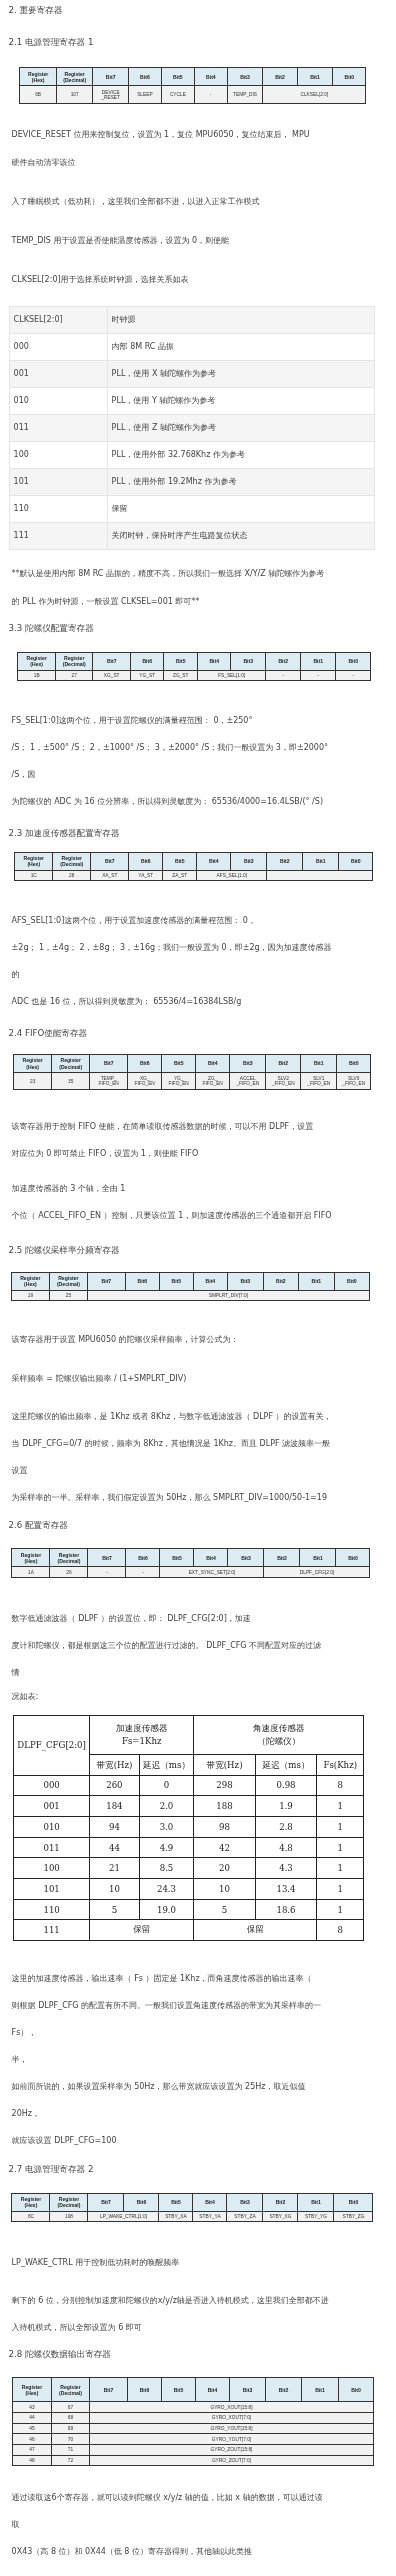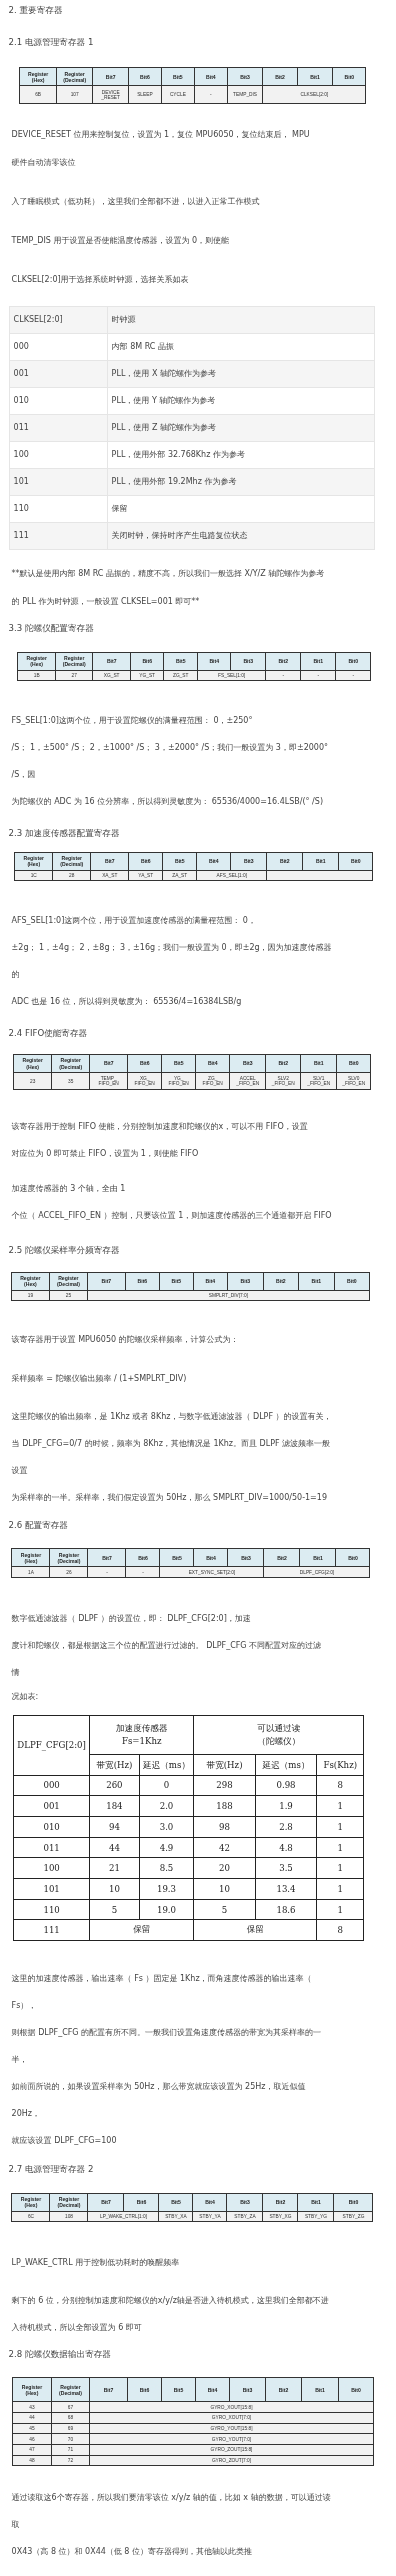--- a/index.html
+++ b/index.html
@@ -270,21 +270,21 @@
       <td>YG_ FIFO_EN</td>
       <td>ZG_ FIFO_EN</td>
       <td>ACCEL _FIFO_EN</td>
       <td>SLV2 _FIFO_EN</td>
       <td>SLV1 _FIFO_EN</td>
       <td>SLV0 _FIFO_EN</td>
     </tr>
       </tbody>
   </table>
   <div style="height:21.7px"></div>
-  <p class="p tight">该寄存器用于控制 FIFO 使能，分别控制加速度和陀螺仪的x，可以不用 FIFO，设置</p>
+  <p class="p tight">该寄存器用于控制 FIFO 使能，在简单读取传感器数据的时候，可以不用 DLPF，设置</p>
   <p class="p tight">对应位为 0 即可禁止 FIFO，设置为 1，则使能 FIFO</p>
   <div style="height:5.7px"></div>
   <p class="p tight">加速度传感器的 3 个轴，全由 1</p>
   <p class="p tight">个位（ ACCEL_FIFO_EN ）控制，只要该位置 1，则加速度传感器的三个通道都开启 FIFO</p>
   <div style="height:13.7px"></div>
 
   <p class="h">2.5 陀螺仪采样率分频寄存器</p>
   <div style="height:15px"></div>
   <table class="reg" style="width:357px;margin-left:2.3px">
     <colgroup>
@@ -385,21 +385,21 @@
         <col style="width:50px">
         <col style="width:55px">
         <col style="width:62px">
         <col style="width:62px">
         <col style="width:47px">
       </colgroup>
     <tbody>
         <tr>
       <th rowspan="2" style="height:36px">DLPF_CFG[2:0]</th>
       <th colspan="2" style="height:36px"><span>加速度传感器</span><br><span>Fs=1Khz</span></th>
-      <th colspan="3"><span>可以通过读</span><br><span>（陀螺仪）</span></th>
+      <th colspan="3"><span>角速度传感器</span><br><span>（陀螺仪）</span></th>
     </tr>
     <tr>
       <th>带宽(Hz)</th>
       <th>延迟（ms）</th>
       <th>带宽(Hz)</th>
       <th>延迟（ms）</th>
       <th>Fs(Khz)</th>
     </tr>
     <tr>
       <td>000</td>
@@ -431,27 +431,27 @@
           <td>4.9</td>
           <td>42</td>
           <td>4.8</td>
           <td>1</td>
     </tr>
     <tr>
       <td>100</td>
           <td>21</td>
           <td>8.5</td>
           <td>20</td>
-          <td>3.5</td>
+          <td>4.3</td>
           <td>1</td>
     </tr>
     <tr>
       <td>101</td>
           <td>10</td>
-          <td>19.3</td>
+          <td>24.3</td>
           <td>10</td>
           <td>13.4</td>
           <td>1</td>
     </tr>
     <tr>
       <td>110</td>
           <td>5</td>
           <td>19.0</td>
           <td>5</td>
           <td>18.6</td>
@@ -460,22 +460,22 @@
     <tr>
       <td>111</td>
       <td colspan="2">保留</td>
       <td colspan="2">保留</td>
       <td>8</td>
     </tr>
   </tbody>
     </table>
   <div style="height:23px"></div>
   <p class="p tight">这里的加速度传感器，输出速率（ Fs ）固定是 1Khz，而角速度传感器的输出速率（</p>
+  <p class="p tight">则根据 DLPF_CFG 的配置有所不同。一般我们设置角速度传感器的带宽为其采样率的一</p>
   <p class="p tight">Fs），</p>
-  <p class="p tight">则根据 DLPF_CFG 的配置有所不同。一般我们设置角速度传感器的带宽为其采样率的一</p>
   <p class="p tight">半，</p>
   <p class="p tight">如前面所说的，如果设置采样率为 50Hz，那么带宽就应该设置为 25Hz，取近似值</p>
   <p class="p tight">20Hz，</p>
   <p class="p tight">就应该设置 DLPF_CFG=100</p>
   <div style="height:8px"></div>
 
   <p class="h">2.7 电源管理寄存器 2</p>
   <div style="height:17px"></div>
   <table class="reg" style="width:360px;margin-left:2.9px">
     <colgroup>
@@ -581,21 +581,21 @@
           <td colspan="8">GYRO_ZOUT[15:8]</td>
         </tr>
       <tr>
           <td>48</td>
           <td>72</td>
           <td colspan="8">GYRO_ZOUT[7:0]</td>
         </tr>
     </tbody>
   </table>
   <div style="height:17px"></div>
-  <p class="p tight">通过读取这6个寄存器，所以我们要清零该位 x/y/z 轴的值，比如 x 轴的数据，可以通过读</p>
+  <p class="p tight">通过读取这6个寄存器，就可以读到陀螺仪 x/y/z 轴的值，比如 x 轴的数据，可以通过读</p>
   <p class="p tight">取</p>
   <p class="p tight">0X43（高 8 位）和 0X44（低 8 位）寄存器得到，其他轴以此类推</p>
   <div style="height:6.8px"></div>
 
   <div style="height:17px"></div>
   <table class="reg" style="width:356px;margin-left:4.6px">
     <colgroup>
         <col style="width:38px">
         <col style="width:38px">
         <col style="width:38px">

